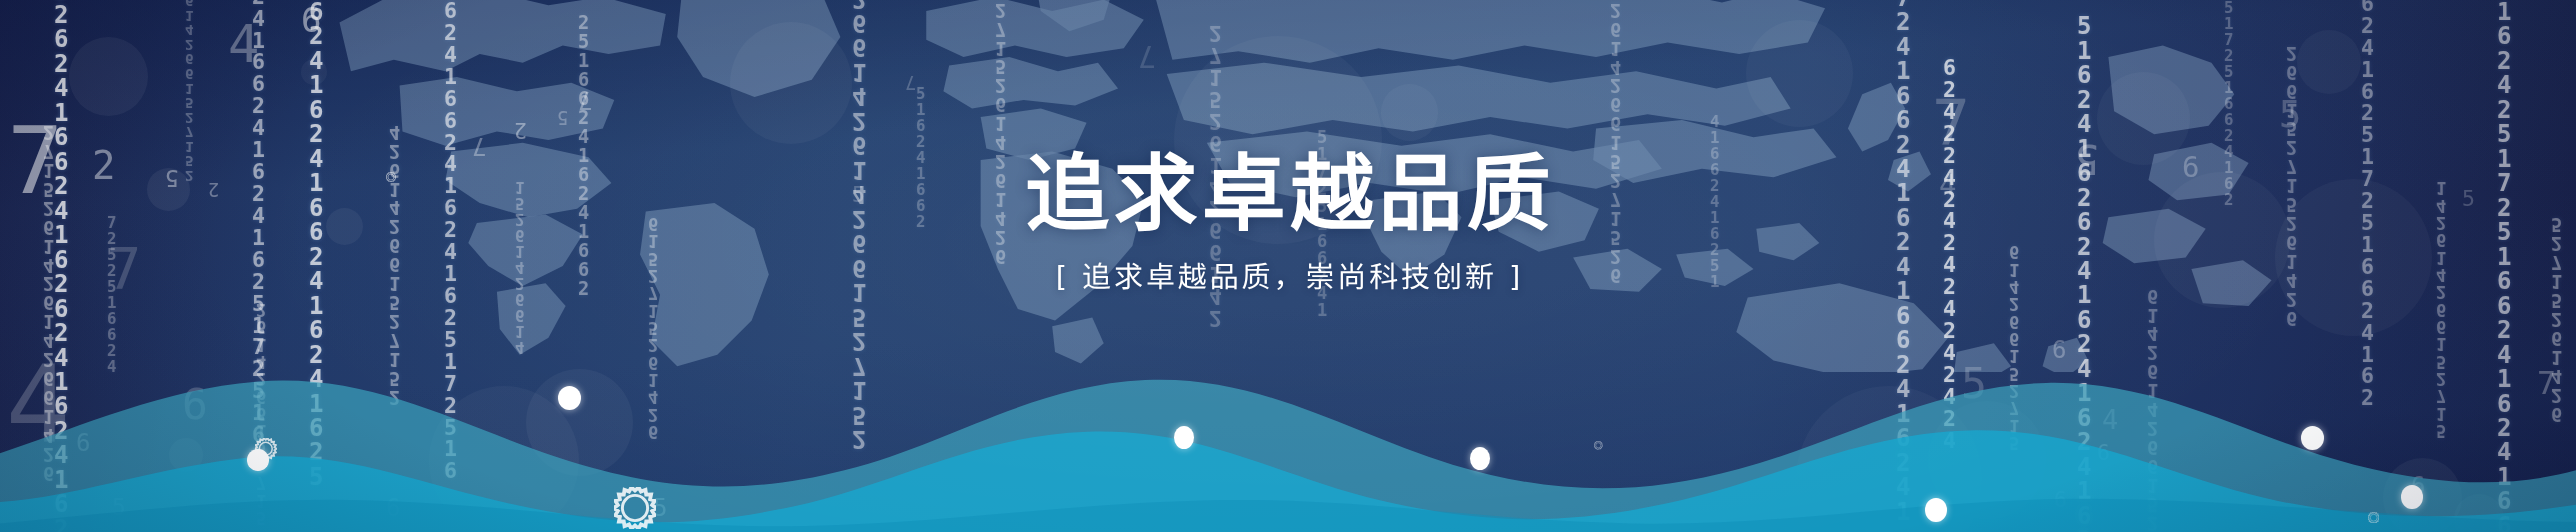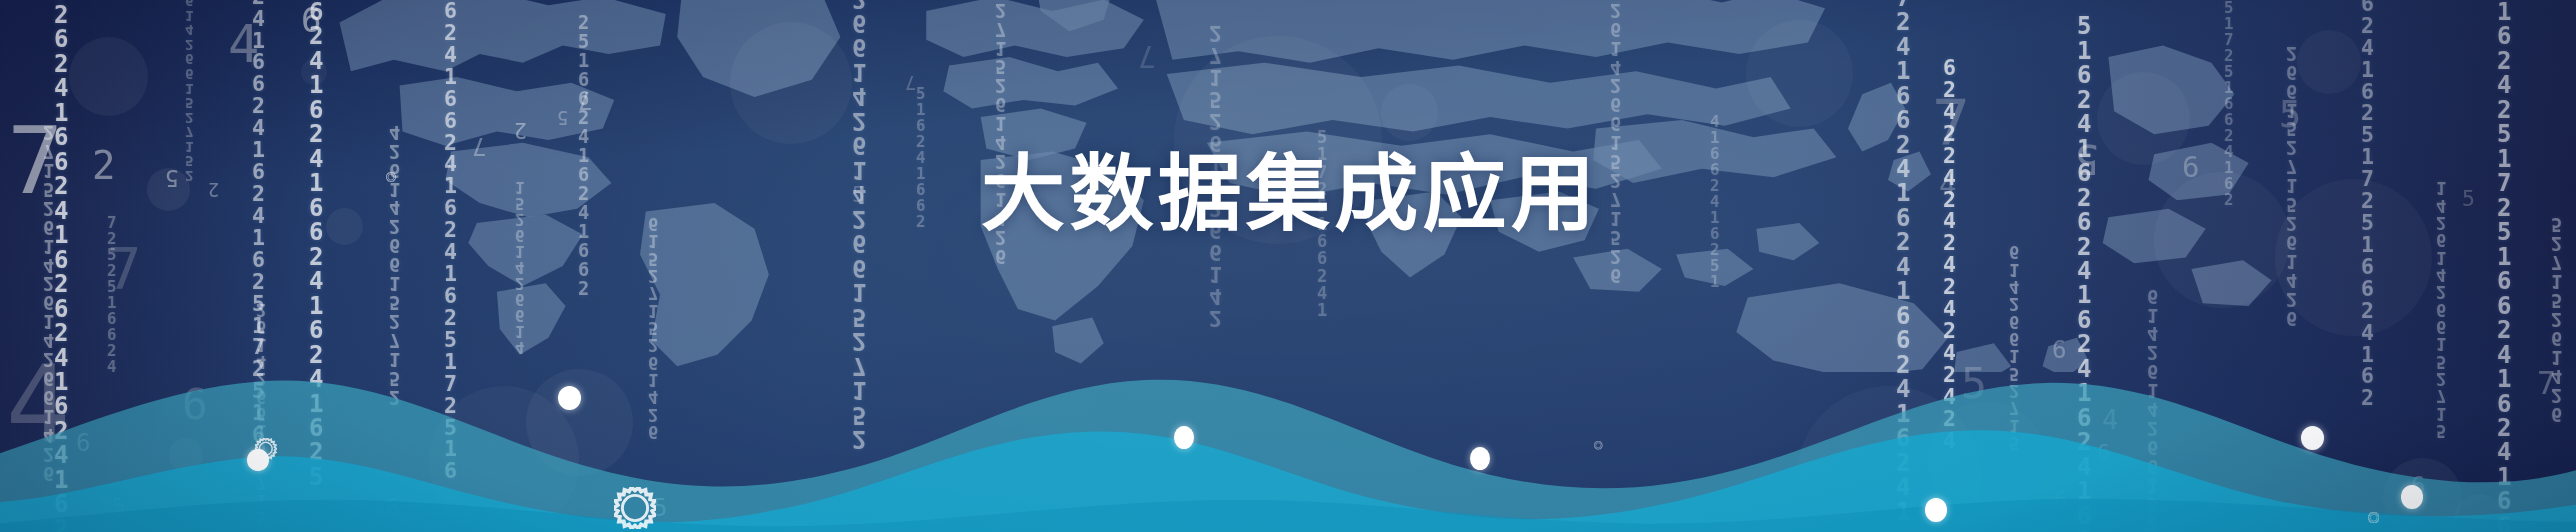--- a/index.html
+++ b/index.html
@@ -792,18 +792,19 @@
       </div>
       <div class="gear" style="left: 2368px; top: 512px; opacity: 0.45;">
         <svg width="11.4" height="11.4" viewBox="0 0 16 16">
           <polygon points="16,8 14.539123480001061,9.153023899708417 15.517540966287267,10.73616114660535 13.750408681128672,11.32 14.128355544951823,13.142300877492314 12.26810972831862,13.086535102310012 12,14.928203230275509 10.27101375168244,14.239559002018431 9.389185421335444,15.878462024097665 8,14.64 6.610814578664558,15.878462024097665 5.728986248317561,14.239559002018431 4.000000000000002,14.92820323027551 3.7318902716813787,13.086535102310012 1.8716444550481768,13.142300877492316 2.249591318871329,11.320000000000002 0.48245903371273346,10.736161146605351 1.4608765199989389,9.153023899708417 0,8.000000000000002 1.460876519998938,6.8469761002915845 0.4824590337127326,5.263838853394651 2.249591318871328,4.68 1.8716444550481732,2.8576991225076886 3.7318902716813778,2.9134648976899866 3.9999999999999964,1.071796769724493 5.728986248317561,1.7604409979815685 6.610814578664558,0.12153797590233584 7.999999999999999,1.3600000000000003 9.38918542133544,0.12153797590233495 10.271013751682442,1.7604409979815694 11.999999999999995,1.0717967697244877 12.26810972831862,2.9134648976899857 14.128355544951823,2.8576991225076833 13.750408681128674,4.680000000000002 15.517540966287267,5.263838853394651 14.539123480001061,6.846976100291583" fill="none" stroke="#ffffff" stroke-width="1.44"></polygon>
           <circle cx="8" cy="8" r="4.8" fill="none" stroke="#ffffff" stroke-width="1.12"></circle>
         </svg>
       </div>
     </div>
 
   <div class="textwrap">
-    <h1 class="title">大数据集成应用</h1>
+    <h1 class="title">追求卓越品质</h1>
+    <p class="subtitle">[ 追求卓越品质，崇尚科技创新 ]</p>
   </div>
 
   <div class="vignette"></div>
 </div>
 
 
 </body></html>

